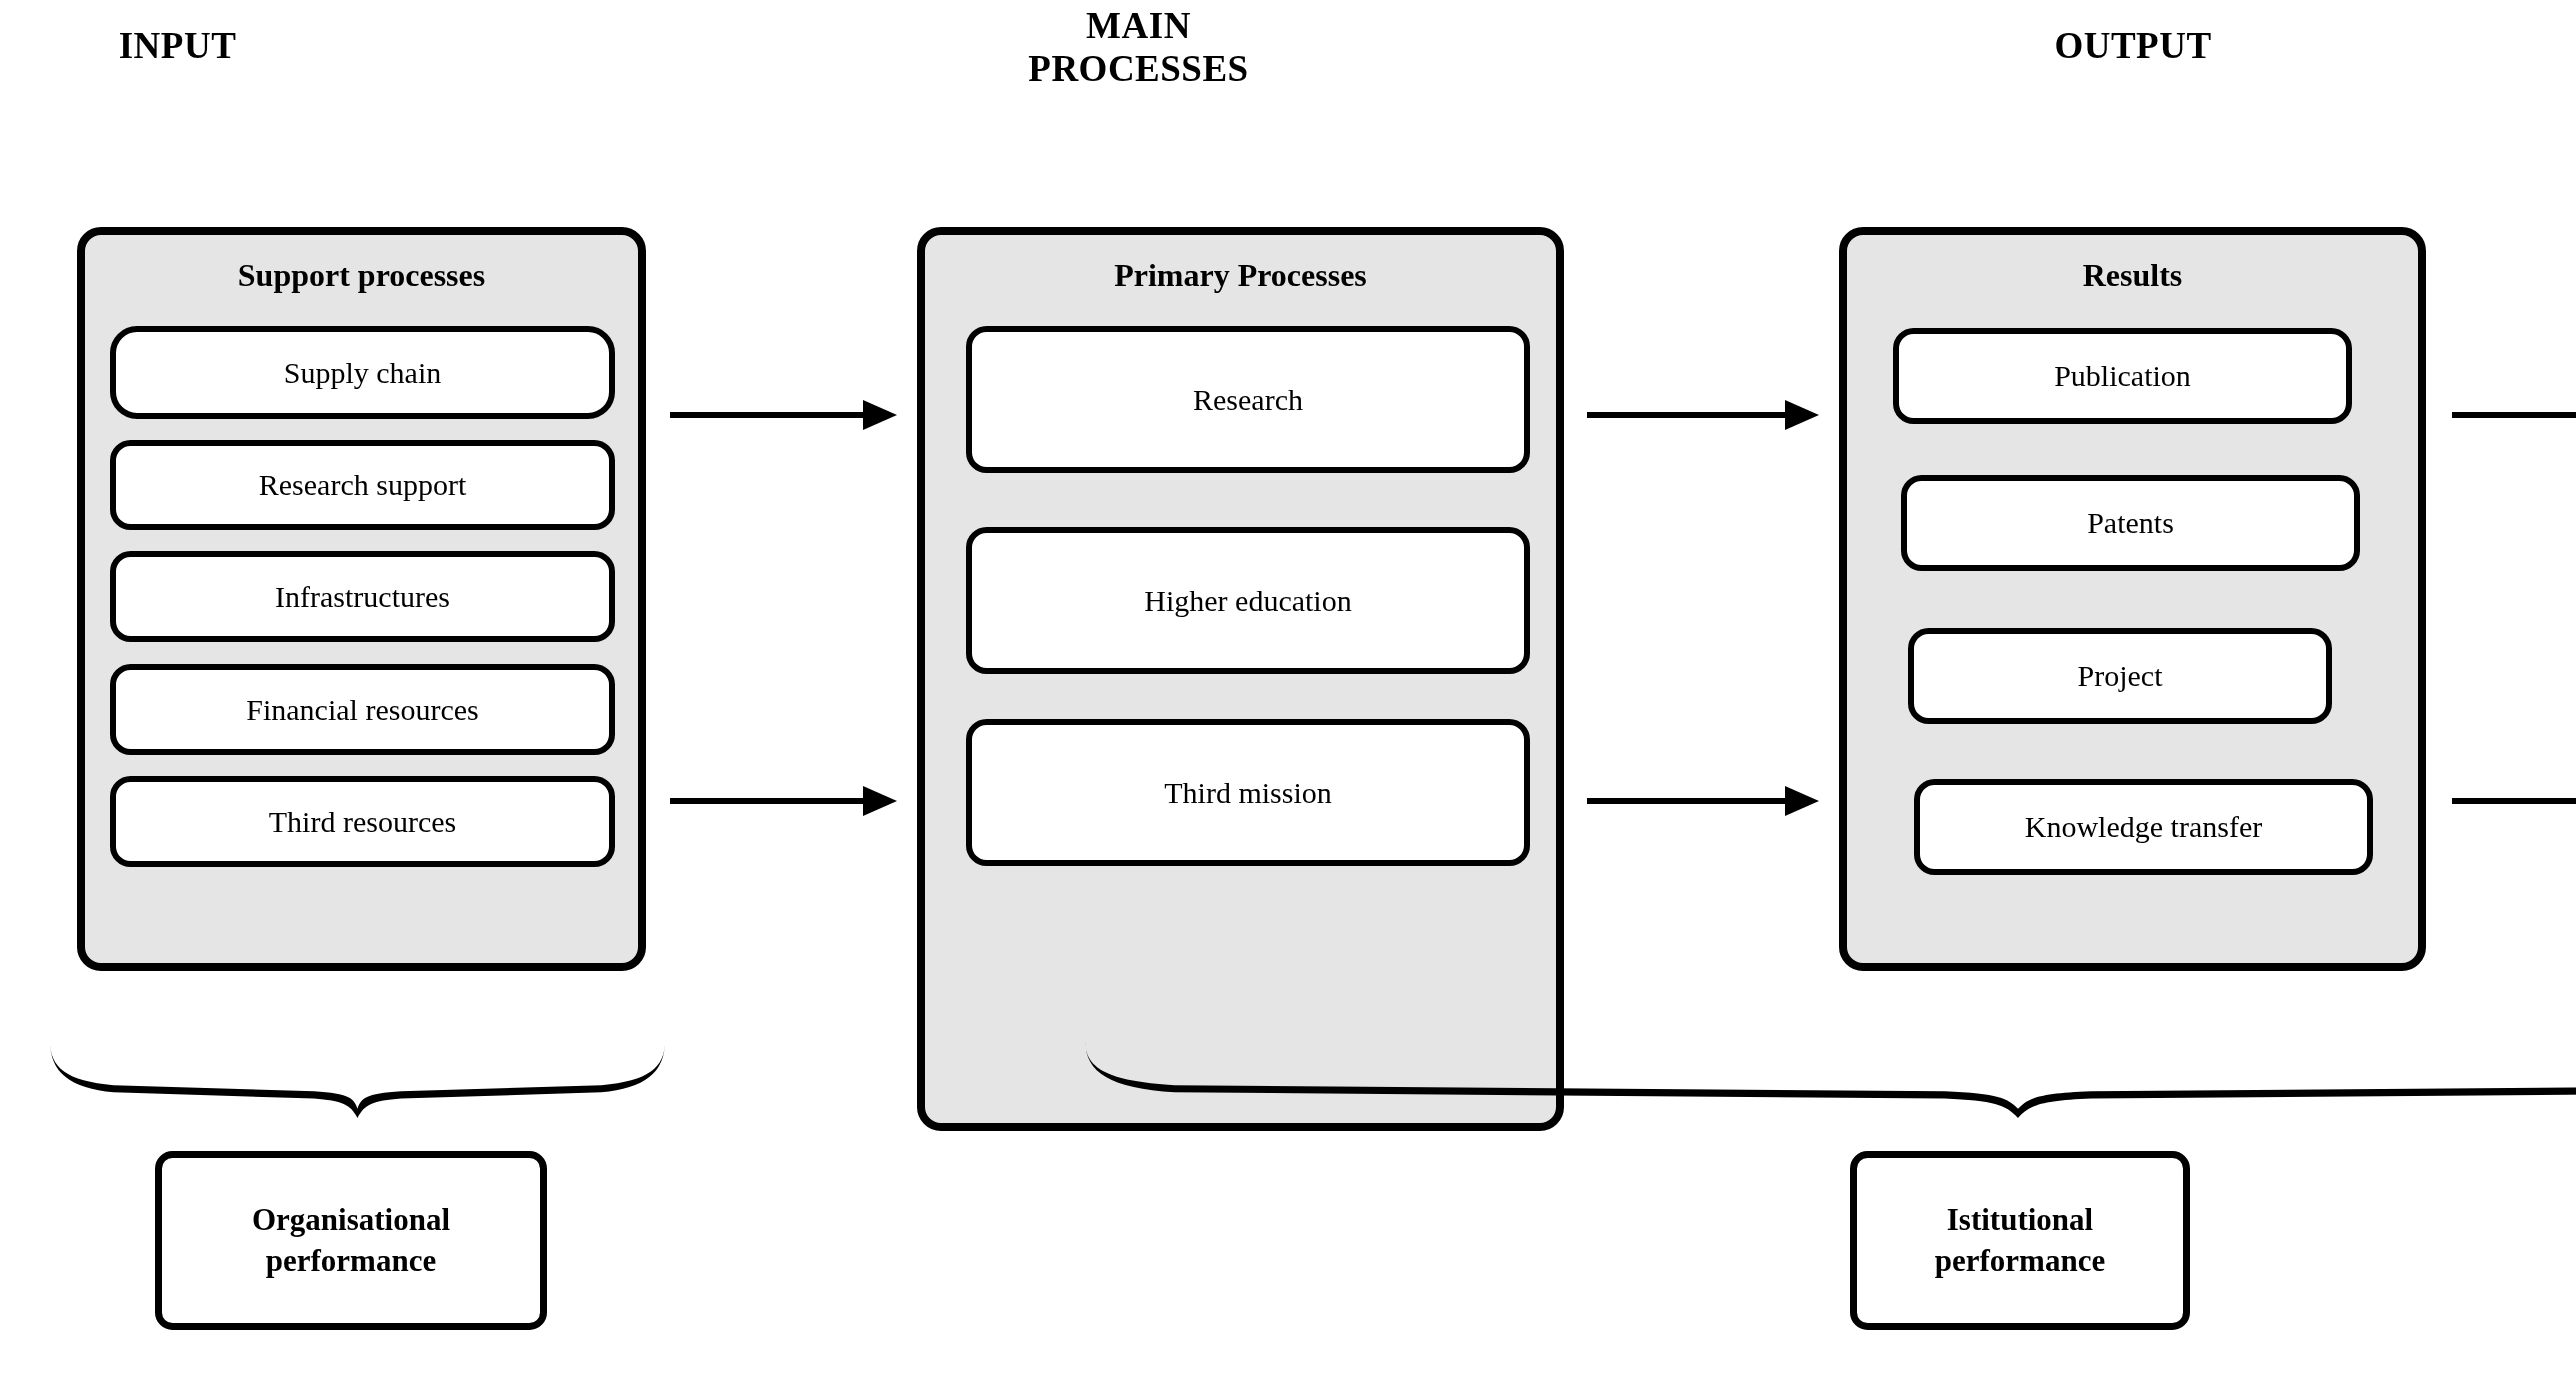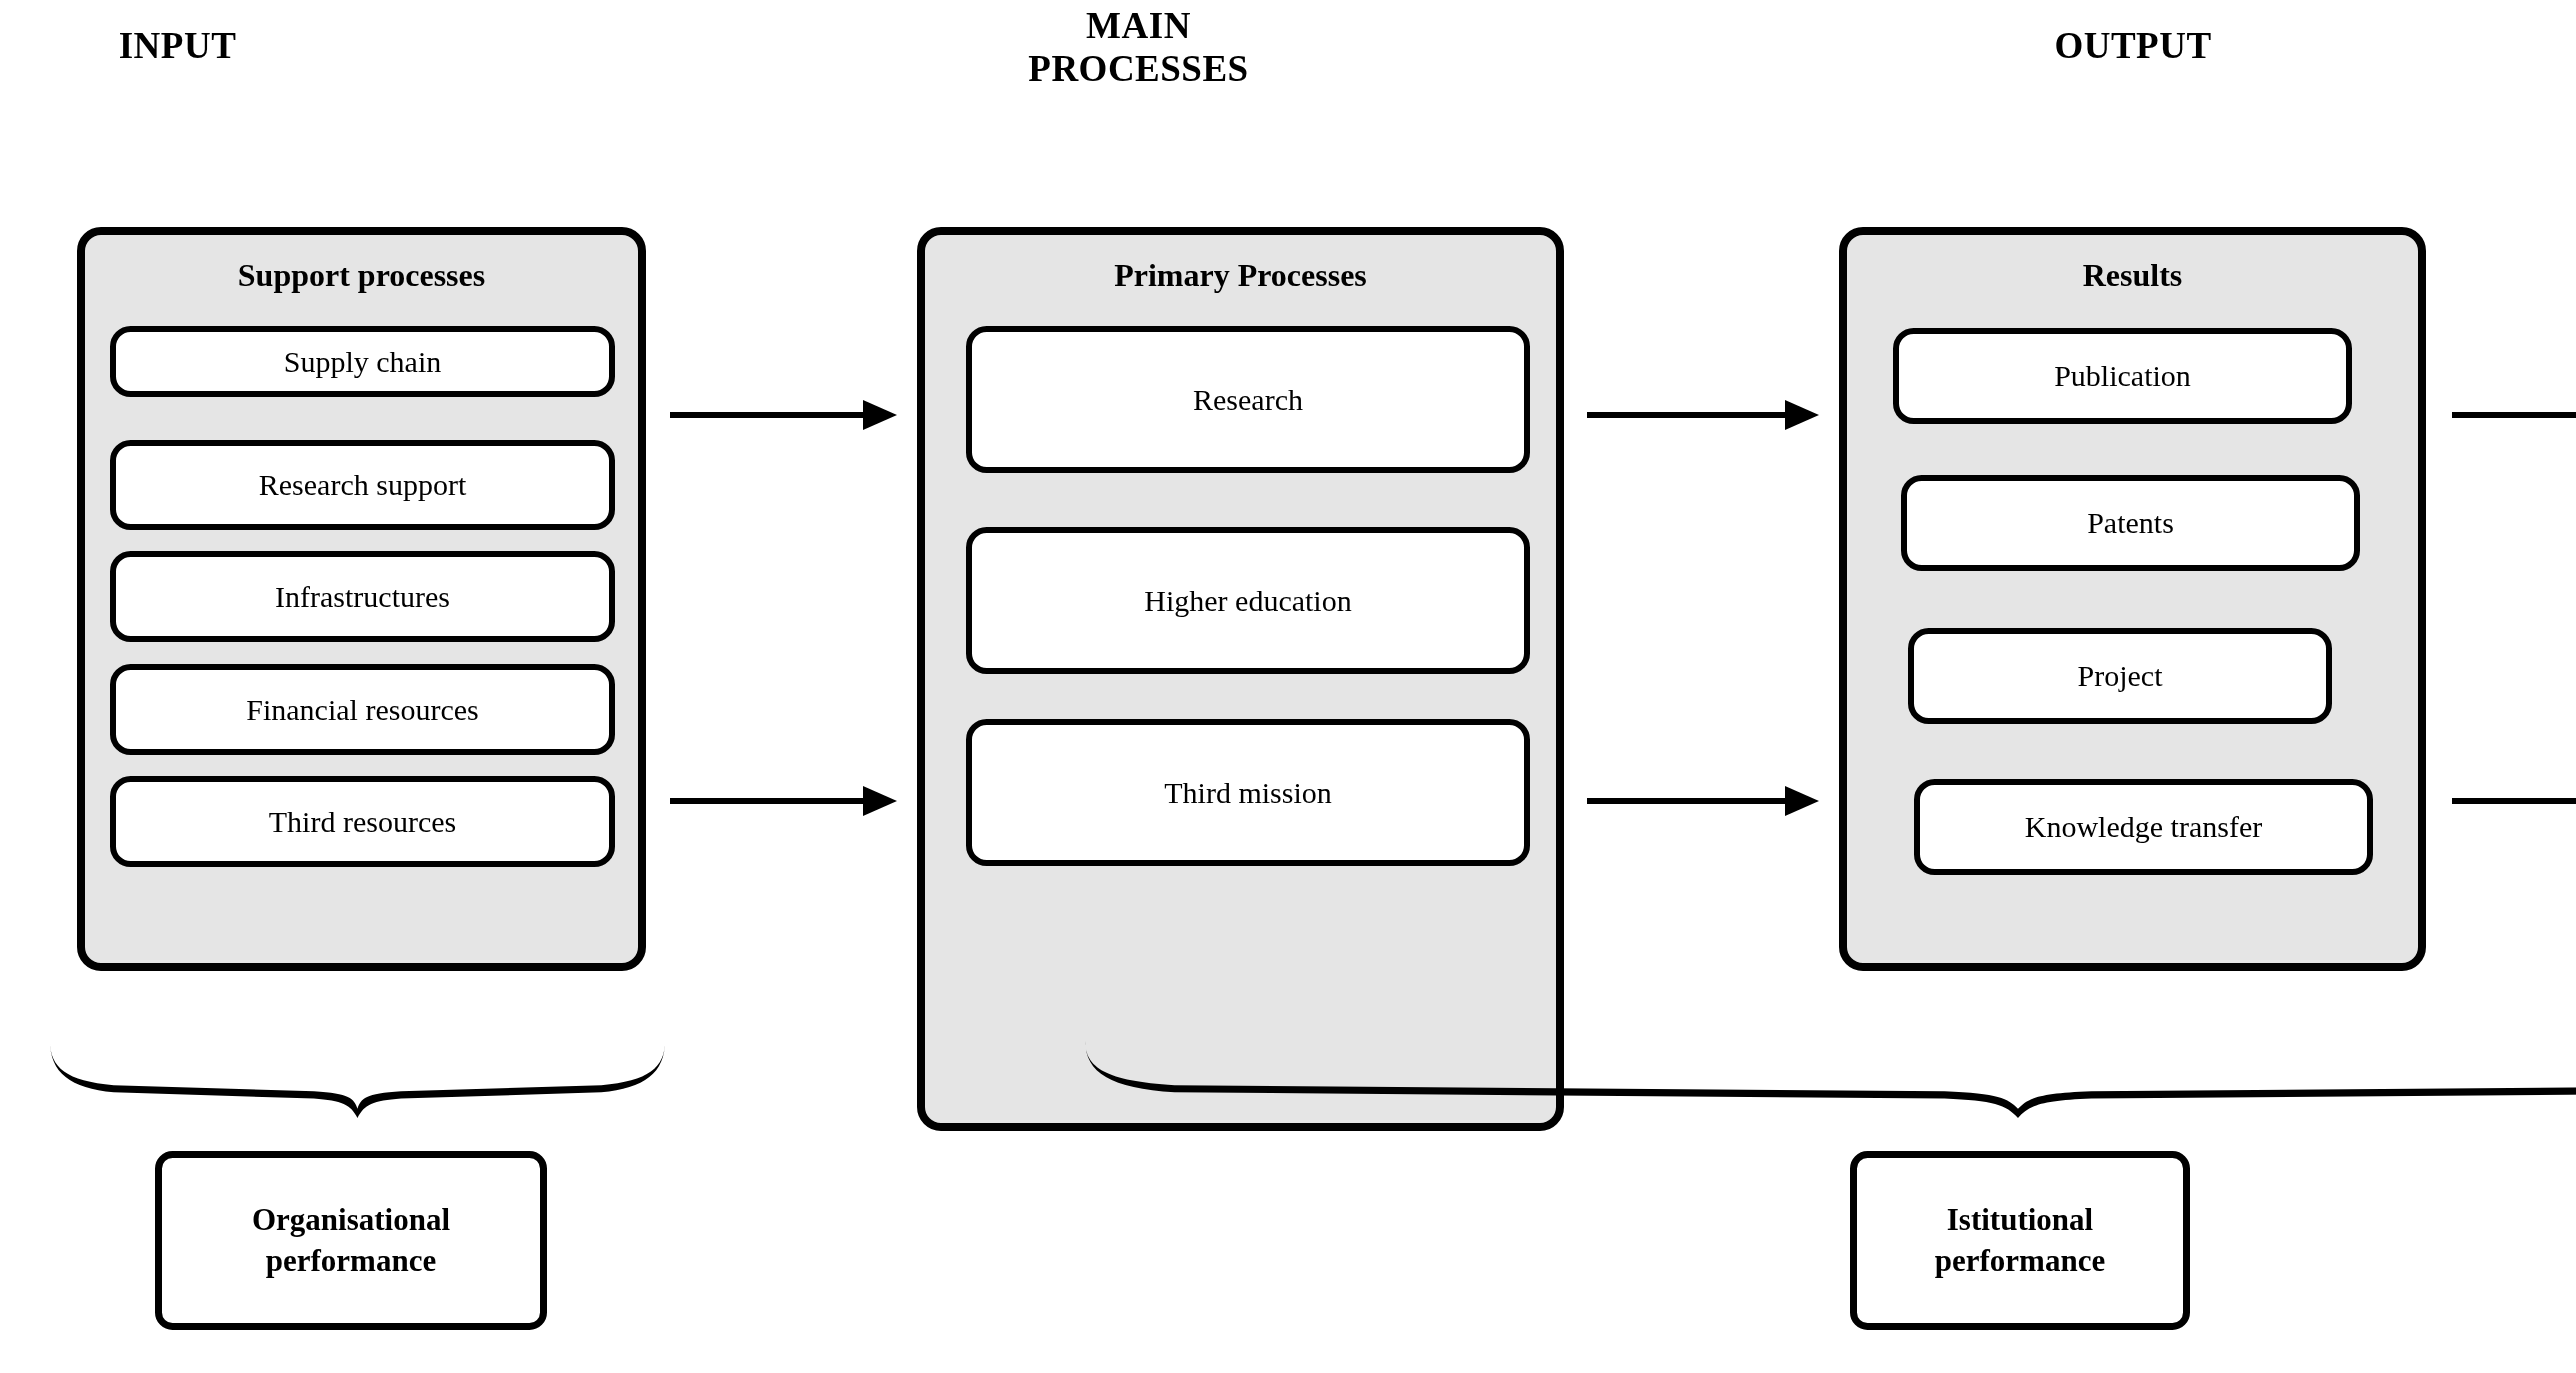--- a/index.html
+++ b/index.html
@@ -50,21 +50,21 @@
 
   <div class="col-header" style="left:0px;top:25px;width:355px;">INPUT</div>
 
   <div class="col-header" style="left:922px;top:5.2px;width:433px;"><span>MAIN</span><br><span>PROCESSES</span></div>
 
   <div class="col-header" style="left:1834px;top:25px;width:598px;">OUTPUT</div>
 
   <div class="outer-box" style="left:77px;top:227px;width:569px;height:744px;">
     <div class="box-title" style="top:24px;">Support processes</div>
 
-    <div class="pill" style="left:25px;top:91px;width:505px;height:71px;">Supply chain</div>
+    <div class="pill" style="left:25px;top:91px;width:505px;height:93px;border-radius:27px;">Supply chain</div>
     <div class="pill" style="left:25px;top:205px;width:505px;height:90px;">Research support</div>
     <div class="pill" style="left:25px;top:316px;width:505px;height:91px;">Infrastructures</div>
     <div class="pill" style="left:25px;top:429px;width:505px;height:91px;">Financial resources</div>
     <div class="pill" style="left:25px;top:541px;width:505px;height:91px;">Third resources</div>
   </div>
 
   <div class="outer-box" style="left:917px;top:227px;width:647px;height:904px;">
     <div class="box-title" style="top:24px;">Primary Processes</div>
 
     <div class="pill" style="left:41px;top:91px;width:564px;height:147px;">Research</div>

